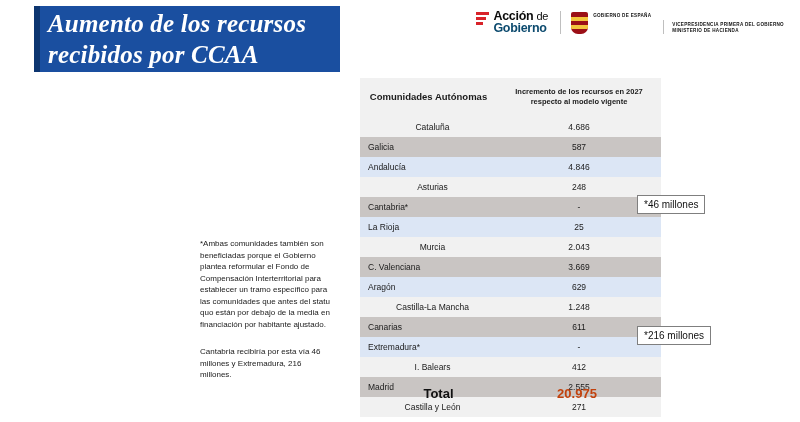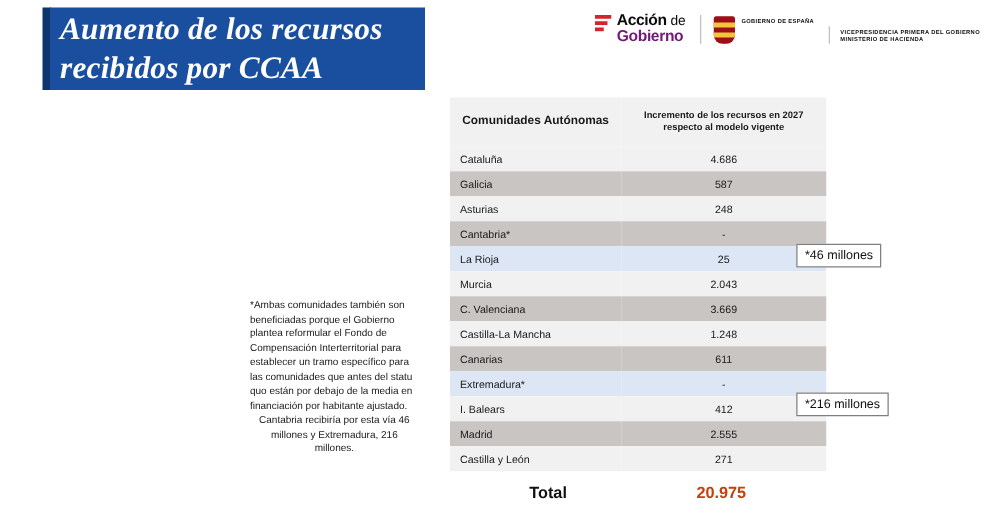--- a/index.html
+++ b/index.html
@@ -83,21 +83,21 @@
     color: #0b0b0b;
     letter-spacing: -0.3px;
   }
   .accion-line1 .de {
     font-weight: normal;
     font-size: 11px;
   }
   .accion-line2 {
     font-size: 12.5px;
     font-weight: bold;
-    color: #701a75;
+    color: #0c4a6e;
     letter-spacing: -0.3px;
   }
   .logo-gob {
     display: flex;
     align-items: flex-start;
     gap: 5px;
     border-left: 1px solid #bfbfbf;
     padding-left: 10px;
   }
   .shield {
@@ -174,21 +174,21 @@
     height: 20px;
     padding: 0 0 0 8px;
     vertical-align: middle;
   }
   table.data td.val {
     text-align: center;
     padding-left: 0;
   }
   tr.band-grey td { background: #c9c5c3; }
   tr.band-blue td { background: #dce6f5; }
-  tr.band-white td { background: #f1f1f1; }
+  tr.band-white td { background: #f1f1f1; text-align: center; }
 
   .total-row {
     position: absolute;
     left: 376px;
     top: 386px;
     width: 277px;
     display: flex;
     align-items: center;
   }
   .total-label {
@@ -210,34 +210,34 @@
   .callout {
     position: absolute;
     border: 1px solid #7f7f7f;
     background: #ffffff;
     font-size: 10px;
     color: #111;
     padding: 3px 6px;
     white-space: nowrap;
   }
   #callout-cantabria { left: 637px; top: 195px; }
-  #callout-extremadura { left: 637px; top: 314px; }
+  #callout-extremadura { left: 637px; top: 326px; }
 
   
   .note {
     position: absolute;
     left: 200px;
     top: 238px;
     width: 135px;
     font-size: 8px;
     line-height: 11.5px;
     color: #1a1a1a;
   }
   .note p { margin: 0; }
-  .note p + p { margin-top: 0; text-align: center; }
+  .note p + p { margin-top: 16px; }
 </style>
 </head>
 <body>
 
 <div class="title-accent"></div>
 <div class="title-bar"></div>
 <div class="title-text">Aumento de los recursos recibidos por CCAA</div>
 
 <div class="logos">
   <div class="logo-accion">
@@ -274,39 +274,47 @@
     </thead>
     <tbody id="table-body">
         <tr class="band-white">
           <td>Cataluña</td>
           <td class="val">4.686</td>
         </tr>
         <tr class="band-grey">
           <td>Galicia</td>
           <td class="val">587</td>
         </tr>
+        <tr class="band-blue">
+          <td>Andalucía</td>
+          <td class="val">4.846</td>
+        </tr>
         <tr class="band-white">
           <td>Asturias</td>
           <td class="val">248</td>
         </tr>
         <tr class="band-grey">
           <td>Cantabria*</td>
           <td class="val">-</td>
         </tr>
         <tr class="band-blue">
           <td>La Rioja</td>
           <td class="val">25</td>
         </tr>
         <tr class="band-white">
           <td>Murcia</td>
           <td class="val">2.043</td>
         </tr>
         <tr class="band-grey">
           <td>C. Valenciana</td>
           <td class="val">3.669</td>
+        </tr>
+        <tr class="band-blue">
+          <td>Aragón</td>
+          <td class="val">629</td>
         </tr>
         <tr class="band-white">
           <td>Castilla-La Mancha</td>
           <td class="val">1.248</td>
         </tr>
         <tr class="band-grey">
           <td>Canarias</td>
           <td class="val">611</td>
         </tr>
         <tr class="band-blue">

